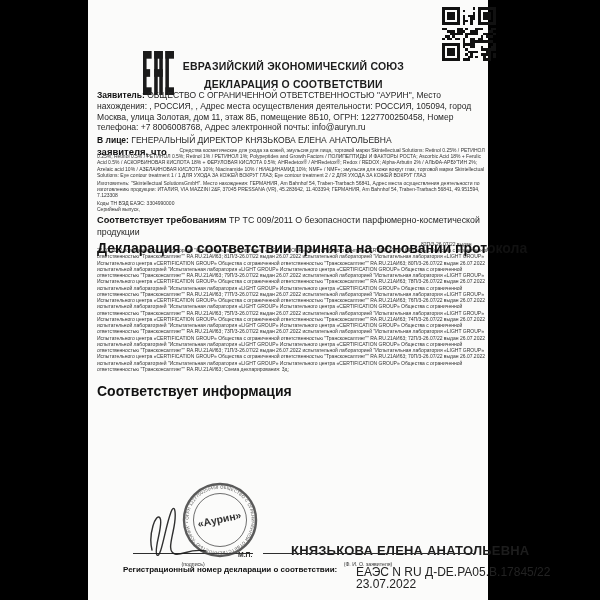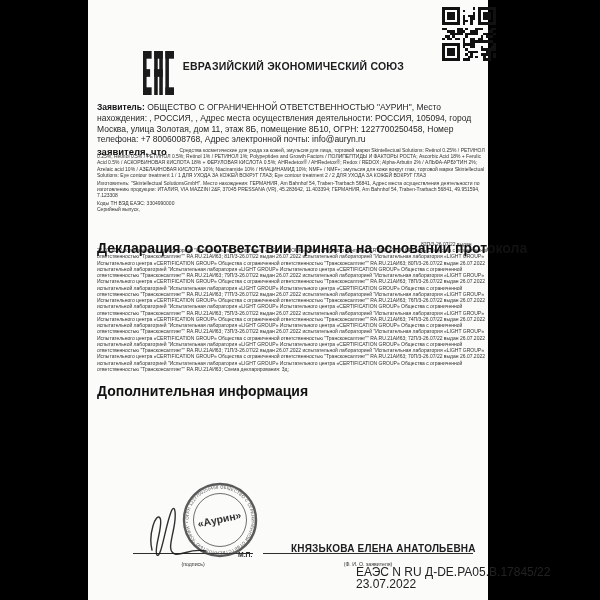--- a/index.html
+++ b/index.html
@@ -11,21 +11,21 @@
   .title{font-weight:bold;font-size:10.5px;letter-spacing:.2px;color:#1c1c1c;}
   .para{position:absolute;left:9px;width:393px;font-size:8.5px;line-height:10.8px;color:#262626;}
   .para b{color:#111;}
   .lbl{position:absolute;left:9px;font-size:14px;font-weight:bold;color:#111;white-space:nowrap;z-index:2;}
   .tiny{position:absolute;left:9px;width:786px;font-size:10px;line-height:12.5px;color:#333;
         transform:scale(.5);transform-origin:0 0;}
   .tiny div{margin:0 0 3px 0;}
   .sigline{position:absolute;border-bottom:1px solid #2e2e2e;height:0;}
   .cap{position:absolute;text-align:center;}
   .cap span{display:inline-block;font-size:9px;color:#333;transform:scale(.58);transform-origin:center top;white-space:nowrap;}
-  .name{position:absolute;font-size:10px;font-weight:bold;letter-spacing:.2px;color:#1d1d1d;white-space:nowrap;padding-left:23px;}
+  .name{position:absolute;font-size:13px;font-weight:bold;letter-spacing:.2px;color:#1d1d1d;white-space:nowrap;padding-left:23px;}
   .regrow-l{position:absolute;left:35px;font-size:8px;font-weight:bold;color:#111;white-space:nowrap;}
   .regrow-v{position:absolute;left:268px;font-size:12px;color:#222;white-space:nowrap;}
   .mp{position:absolute;z-index:4;}
   .mp span{display:inline-block;font-size:10px;font-weight:bold;color:#2a2a2a;transform:scale(.68);transform-origin:0 0;}
   svg{display:block;}
 </style>
 </head>
 <body>
 
 <div class="canvas">
@@ -262,39 +262,42 @@
       <rect x="22" y="0" width="7" height="40"></rect>
         <rect x="32" y="0" width="7" height="40"></rect>
       <rect x="22" y="0" width="17" height="7"></rect>
         <rect x="22" y="16.5" width="17" height="7"></rect>
       <rect x="44" y="0" width="7" height="40"></rect>
         <rect x="44" y="0" width="17" height="7"></rect>
       <rect x="44" y="33" width="17" height="7"></rect>
     </svg>
 
     <div class="center-col title" style="top:60px">ЕВРАЗИЙСКИЙ ЭКОНОМИЧЕСКИЙ СОЮЗ</div>
-
-    <p class="para" style="top:102px;margin:0"><b>Заявитель:</b><span> ОБЩЕСТВО С ОГРАНИЧЕННОЙ ОТВЕТСТВЕННОСТЬЮ "АУРИН", Место нахождения: , РОССИЯ, , Адрес места осуществления деятельности: РОССИЯ, 105094, город Москва, улица Золотая, дом 11, этаж 8Б, помещение 8Б10, ОГРН: 1227700250458, Номер телефона: +7 8006008768, Адрес электронной почты: info@auryn.ru</span></p>
-
+    <div class="center-col title" style="top:78px">ДЕКЛАРАЦИЯ О СООТВЕТСТВИИ</div>
+
+    <p class="para" style="top:90px;margin:0"><b>Заявитель:</b><span> ОБЩЕСТВО С ОГРАНИЧЕННОЙ ОТВЕТСТВЕННОСТЬЮ "АУРИН", Место нахождения: , РОССИЯ, , Адрес места осуществления деятельности: РОССИЯ, 105094, город Москва, улица Золотая, дом 11, этаж 8Б, помещение 8Б10, ОГРН: 1227700250458, Номер телефона: +7 8006008768, Адрес электронной почты: info@auryn.ru</span></p>
+
+    <p class="para" style="top:135px;margin:0"><b>В лице:</b><span> ГЕНЕРАЛЬНЫЙ ДИРЕКТОР КНЯЗЬКОВА ЕЛЕНА АНАТОЛЬЕВНА</span></p>
 
     <div class="lbl" style="top:146px;font-size:9.5px">заявителя, что</div>
     <div class="tiny" style="top:147px">
       <div style="text-indent:165px">Средства косметические для ухода за кожей, эмульсия для лица, торговой марки Skintellectual Solutions: Retinol 0.25% / РЕТИНОЛ 0.25%; Retinol 0.5% / РЕТИНОЛ 0.5%; Retinol 1% / РЕТИНОЛ 1%; Polypeptides and Growth Factors / ПОЛИПЕПТИДЫ И ФАКТОРЫ РОСТА; Ascorbic Acid 18% + Ferulic Acid 0.5% / АСКОРБИНОВАЯ КИСЛОТА 18% + ФЕРУЛОВАЯ КИСЛОТА 0.5%; AHRedetox® / AHRedetox®; Redox / REDOX; Alpha-Arbutin 2% / АЛЬФА-АРБУТИН 2%; Azelaic acid 10% / АЗЕЛАИНОВАЯ КИСЛОТА 10%; Niacinamide 10% / НИАЦИНАМИД 10%; NMF+ / NMF+; эмульсия для кожи вокруг глаз, торговой марки Skintellectual Solutions: Eye contour treatment 1 / 1 ДЛЯ УХОДА ЗА КОЖЕЙ ВОКРУГ ГЛАЗ; Eye contour treatment 2 / 2 ДЛЯ УХОДА ЗА КОЖЕЙ ВОКРУГ ГЛАЗ</div>
       <div>Изготовитель: "Skintellectual SolutionsGmbH". Место нахождения: ГЕРМАНИЯ, Am Bahnhof 54, Traben-Trarbach 56841, Адрес места осуществления деятельности по изготовлению продукции: ИТАЛИЯ, VIA MAZZINI 2&amp;F, 37045 PRESSANA (VR), 45.283642, 11.403394; ГЕРМАНИЯ, Am Bahnhof 54, Traben-Trarbach 56841, 49.951594, 7.123308</div>
       <div style="margin-bottom:0">Коды ТН ВЭД ЕАЭС: 3304990000</div>
       <div>Серийный выпуск,</div>
     </div>
 
+    <p class="para" style="top:215px;margin:0;font-size:8.8px;line-height:11.5px"><b style="font-size:9.2px">Соответствует требованиям</b><span> ТР ТС 009/2011 О безопасности парфюмерно-косметической продукции</span></p>
 
     <div class="lbl" style="top:240px">Декларация о соответствии принята на основании протокола</div>
     <div class="tiny" style="top:241px">
       <div style="text-indent:648px">82П/3-26.07/22 выдан 26.07.2022 испытательной лабораторией "Испытательная лаборатория «LIGHT GROUP» Испытательного центра «CERTIFICATION GROUP» Общества с ограниченной ответственностью "Трансконсалтинг"" RA.RU.21АИ63; 81П/3-26.07/22 выдан 26.07.2022 испытательной лабораторией "Испытательная лаборатория «LIGHT GROUP» Испытательного центра «CERTIFICATION GROUP» Общества с ограниченной ответственностью "Трансконсалтинг"" RA.RU.21АИ63; 80П/3-26.07/22 выдан 26.07.2022 испытательной лабораторией "Испытательная лаборатория «LIGHT GROUP» Испытательного центра «CERTIFICATION GROUP» Общества с ограниченной ответственностью "Трансконсалтинг"" RA.RU.21АИ63; 79П/3-26.07/22 выдан 26.07.2022 испытательной лабораторией "Испытательная лаборатория «LIGHT GROUP» Испытательного центра «CERTIFICATION GROUP» Общества с ограниченной ответственностью "Трансконсалтинг"" RA.RU.21АИ63; 78П/3-26.07/22 выдан 26.07.2022 испытательной лабораторией "Испытательная лаборатория «LIGHT GROUP» Испытательного центра «CERTIFICATION GROUP» Общества с ограниченной ответственностью "Трансконсалтинг"" RA.RU.21АИ63; 77П/3-26.07/22 выдан 26.07.2022 испытательной лабораторией "Испытательная лаборатория «LIGHT GROUP» Испытательного центра «CERTIFICATION GROUP» Общества с ограниченной ответственностью "Трансконсалтинг"" RA.RU.21АИ63; 76П/3-26.07/22 выдан 26.07.2022 испытательной лабораторией "Испытательная лаборатория «LIGHT GROUP» Испытательного центра «CERTIFICATION GROUP» Общества с ограниченной ответственностью "Трансконсалтинг"" RA.RU.21АИ63; 75П/3-26.07/22 выдан 26.07.2022 испытательной лабораторией "Испытательная лаборатория «LIGHT GROUP» Испытательного центра «CERTIFICATION GROUP» Общества с ограниченной ответственностью "Трансконсалтинг"" RA.RU.21АИ63; 74П/3-26.07/22 выдан 26.07.2022 испытательной лабораторией "Испытательная лаборатория «LIGHT GROUP» Испытательного центра «CERTIFICATION GROUP» Общества с ограниченной ответственностью "Трансконсалтинг"" RA.RU.21АИ63; 73П/3-26.07/22 выдан 26.07.2022 испытательной лабораторией "Испытательная лаборатория «LIGHT GROUP» Испытательного центра «CERTIFICATION GROUP» Общества с ограниченной ответственностью "Трансконсалтинг"" RA.RU.21АИ63; 72П/3-26.07/22 выдан 26.07.2022 испытательной лабораторией "Испытательная лаборатория «LIGHT GROUP» Испытательного центра «CERTIFICATION GROUP» Общества с ограниченной ответственностью "Трансконсалтинг"" RA.RU.21АИ63; 71П/3-26.07/22 выдан 26.07.2022 испытательной лабораторией "Испытательная лаборатория «LIGHT GROUP» Испытательного центра «CERTIFICATION GROUP» Общества с ограниченной ответственностью "Трансконсалтинг"" RA.RU.21АИ63; 70П/3-26.07/22 выдан 26.07.2022 испытательной лабораторией "Испытательная лаборатория «LIGHT GROUP» Испытательного центра «CERTIFICATION GROUP» Общества с ограниченной ответственностью "Трансконсалтинг"" RA.RU.21АИ63; Схема декларирования: 3д;</div>
     </div>
 
-    <div class="lbl" style="top:383px">Дополнительная информация</div>
+    <div class="lbl" style="top:383px">Соответствует информация</div>
 
 
     <svg class="abs" style="left:56px;top:498px;width:70px;height:70px;z-index:3" viewBox="0 0 70 70">
       <path d="M8,52 C4,36 12,14 16,20 C20,26 9,52 13,57 C17,61 21,30 27,14 C31,4 33,16 29,34 C27,44 24,54 31,56 C38,58 46,50 62,53" fill="none" stroke="#1a1a1a" stroke-width="1.4" stroke-linecap="round" opacity=".9"></path>
     </svg>
 
     <svg class="abs" style="left:90px;top:478px;width:84px;height:84px;z-index:2" viewBox="0 0 84 84">
       <circle cx="42" cy="42" r="36" fill="none" stroke="#3d3d3d" stroke-width="2.4" opacity=".85"></circle>
       <circle cx="42" cy="42" r="26.5" fill="none" stroke="#4a4a4a" stroke-width="1" opacity=".8"></circle>
       <path id="stamp-rim-path" d="M42,10.5 A31.5,31.5 0 1 1 41.99,10.5" fill="none"></path>
@@ -304,16 +307,17 @@
 
     <div class="mp" style="left:150px;top:546px"><span>М.П.</span></div>
 
     <div class="sigline" style="left:45px;top:553px;width:120px"></div>
     <div class="cap" style="left:45px;top:555px;width:120px"><span>(подпись)</span></div>
 
     <div class="name" style="left:180px;top:543px">КНЯЗЬКОВА ЕЛЕНА АНАТОЛЬЕВНА</div>
     <div class="sigline" style="left:175px;top:553px;width:210px"></div>
     <div class="cap" style="left:175px;top:555px;width:210px"><span>(Ф. И. О. заявителя)</span></div>
 
+    <div class="regrow-l" style="top:565px">Регистрационный номер декларации о соответствии:</div>
     <div class="regrow-v" style="top:565px">ЕАЭС N RU Д-DE.РА05.В.17845/22</div>
     <div class="regrow-v" style="top:577px">23.07.2022</div>
   </div>
 </div>
 
 </body></html>

